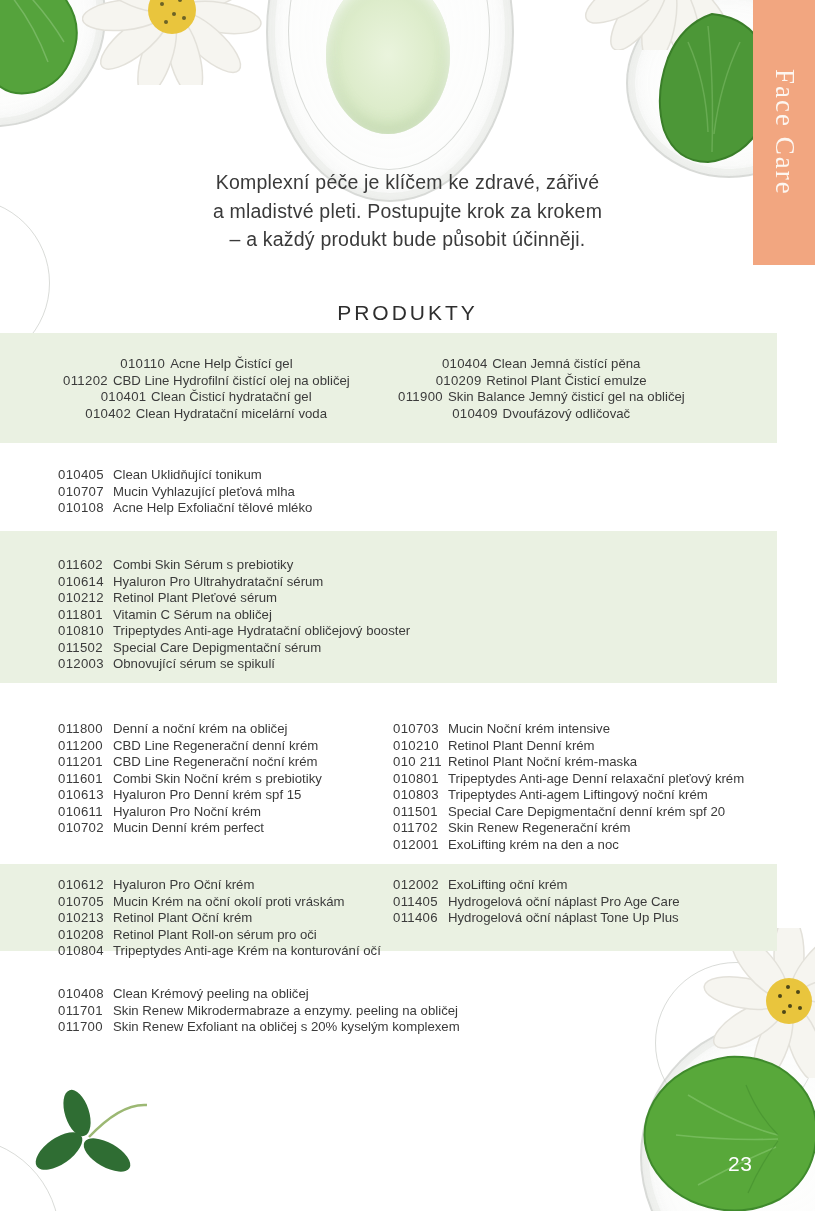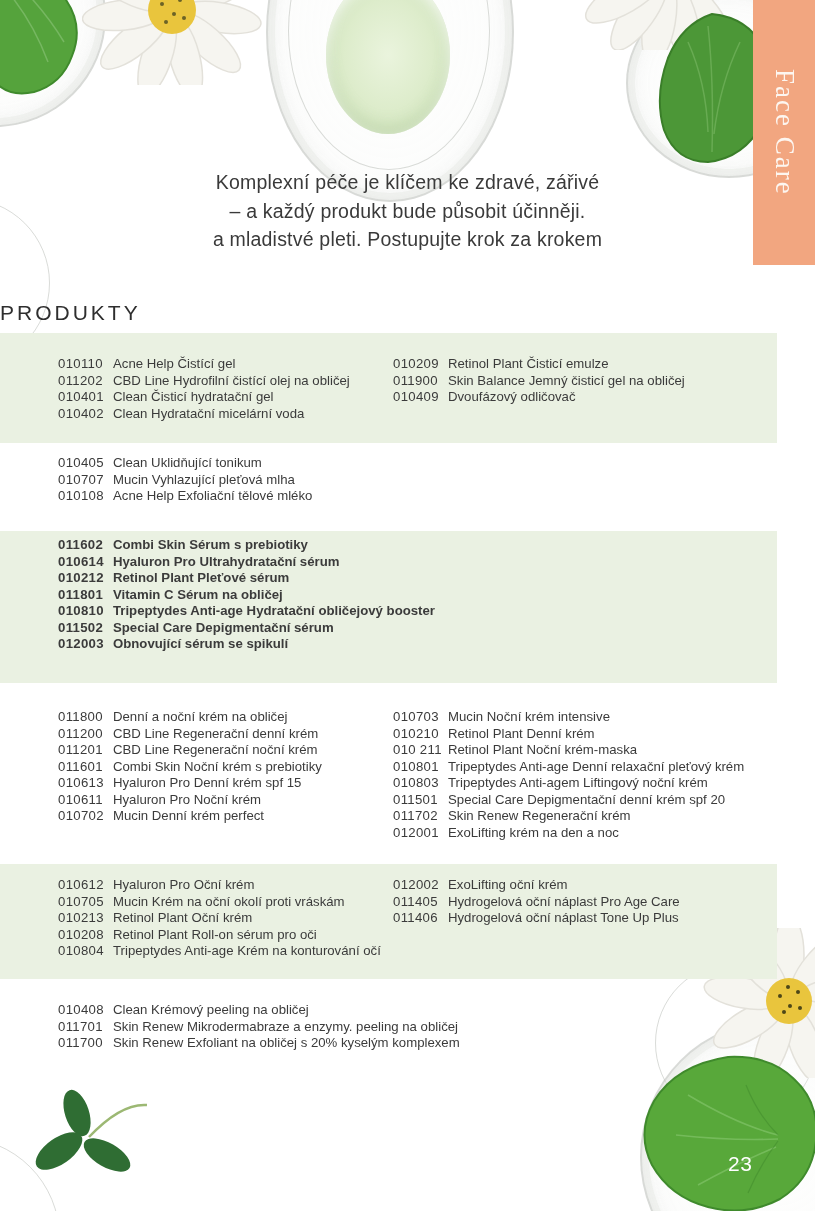--- a/index.html
+++ b/index.html
@@ -30,36 +30,36 @@
   .tab span {
     writing-mode: vertical-rl; font-family:"Liberation Serif", serif;
     color:#fdf6f0; font-size:27px; letter-spacing:2px;
   }
   
   .intro {
     position:absolute; top:168px; left:0; width:815px; text-align:center; z-index:2;
     font-size:19.5px; line-height:28.5px; color:#3a3a3a; letter-spacing:.2px;
   }
   .heading {
-    position:absolute; top:301px; left:0; width:815px; z-index:2;
+    position:absolute; top:301px; left:0; width:815px; text-align:center; z-index:2;
     font-size:21px; letter-spacing:3px; color:#2e2e2e;
   }
   
   #products-area { position:absolute; top:333px; left:0; width:815px; z-index:2; }
   .section { position:relative; width:777px; }
   .section.band { background:#eaf1e2; }
-  .col { position:absolute; left:58px; top:0; }
+  .col { position:absolute; left:58px; top:12px; }
   .col1 { left:393px; }
   .row { font-size:13.2px; line-height:16.5px; white-space:nowrap; color:#3b3b3b; }
   .code { display:inline-block; width:55px; letter-spacing:.3px; }
-  .s0 { height:110px; margin-bottom:12px; } .s0 .col { top:23px; }
+  .s0 { height:110px; margin-bottom:12px; } .s0 .col { top:23px;text-align:center; }
   .s1 { height:66px;  margin-bottom:10px; }
-  .s2 { height:152px; margin-bottom:26px; } .s2 .col { top:6px;font-weight:bold; }
+  .s2 { height:152px; margin-bottom:26px; } .s2 .col { top:26px; }
   .s3 { height:133px; margin-bottom:22px;padding-left:44px; }
-  .s4 { height:115px; margin-bottom:23px; } .s4 .col { top:13px; }
+  .s4 { height:87px; margin-bottom:23px; } .s4 .col { top:13px; }
   .s5 { height:50px; }
   
   .page-number {
     position:absolute; left:728px; top:1152px; z-index:4;
     color:#ffffff; font-size:21px; letter-spacing:.5px;
   }
 </style>
 </head>
 <body>
 
@@ -120,35 +120,36 @@
     <path d="M64 2 Q104 6 118 42 Q130 78 114 112 Q96 146 60 150 Q28 150 16 118 Q6 84 20 46 Q34 12 64 2 Z" fill="#4c9737" stroke="#3a7e29" stroke-width="2"></path>
     <path d="M60 14 Q66 70 64 140 M40 30 Q58 70 60 120 M92 30 Q72 72 66 122" stroke="#7fbc69" stroke-width="1.5" fill="none" opacity=".55"></path>
   </svg>
 
   <div class="tab">
     <span>Face Care</span>
   </div>
 
   <div class="intro">
     <div>Komplexní péče je klíčem ke zdravé, zářivé</div>
+    <div>a mladistvé pleti. Postupujte krok za krokem</div>
     <div>– a každý produkt bude působit účinněji.</div>
-    <div>a mladistvé pleti. Postupujte krok za krokem</div>
   </div>
 
   <div class="heading">PRODUKTY</div>
 
   <div id="products-area">
       <div class="section band s0">
         <div class="col col0">
           <div class="row"><span class="code">010110</span><span class="pname">Acne Help Čistící gel</span></div>
           <div class="row"><span class="code">011202</span><span class="pname">CBD Line Hydrofilní čistící olej na obličej</span></div>
           <div class="row"><span class="code">010401</span><span class="pname">Clean Čisticí hydratační gel</span></div>
           <div class="row"><span class="code">010402</span><span class="pname">Clean Hydratační micelární voda</span></div>
         </div>
         <div class="col col1">
+          <div class="row"><span class="code">010404</span><span class="pname">Clean Jemná čistící pěna</span></div>
           <div class="row"><span class="code">010209</span><span class="pname">Retinol Plant Čisticí emulze</span></div>
           <div class="row"><span class="code">011900</span><span class="pname">Skin Balance Jemný čisticí gel na obličej</span></div>
           <div class="row"><span class="code">010409</span><span class="pname">Dvoufázový odličovač</span></div>
         </div>
       </div>
       <div class="section plain s1">
         <div class="col col0">
           <div class="row"><span class="code">010405</span><span class="pname">Clean Uklidňující tonikum</span></div>
           <div class="row"><span class="code">010707</span><span class="pname">Mucin Vyhlazující pleťová mlha</span></div>
           <div class="row"><span class="code">010108</span><span class="pname">Acne Help Exfoliační tělové mléko</span></div>

